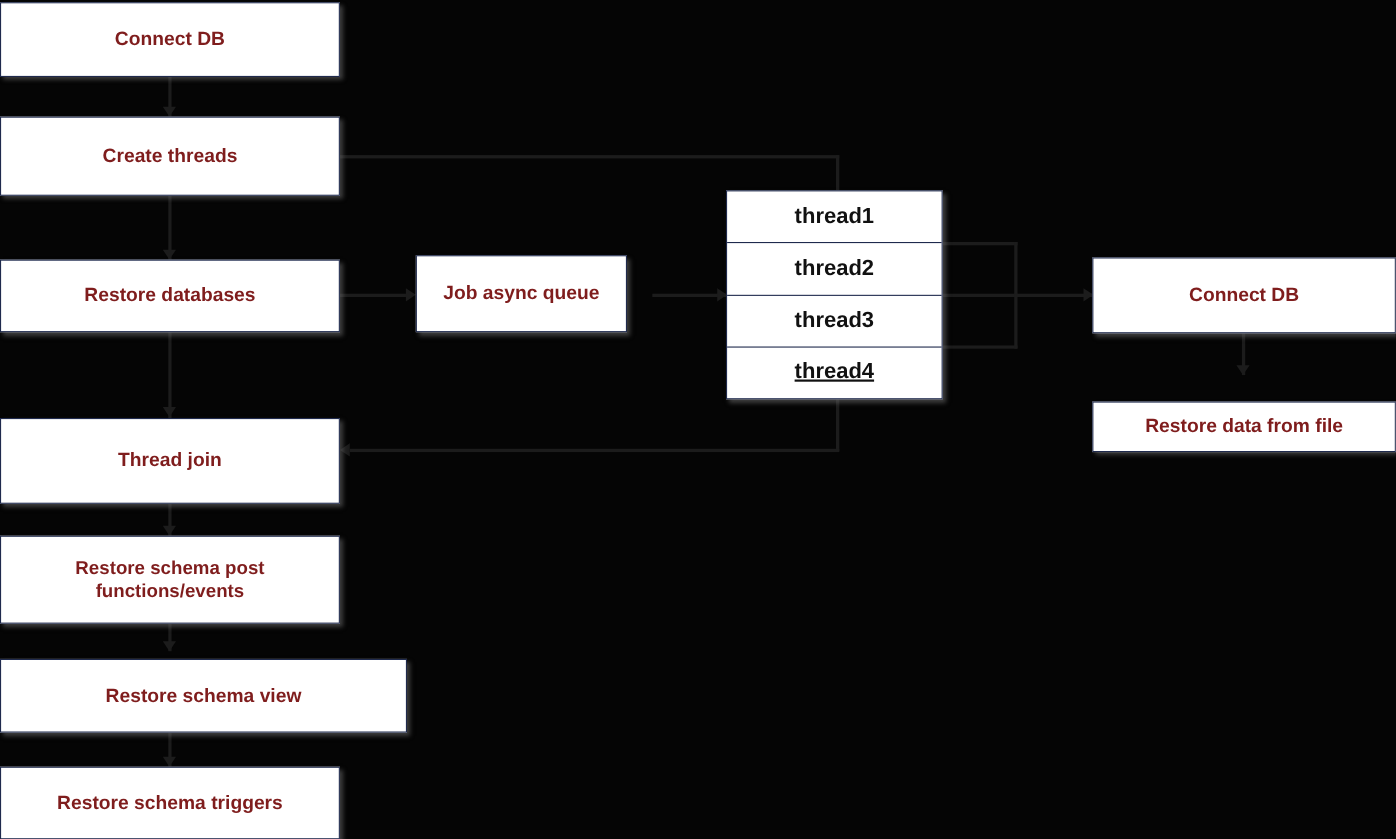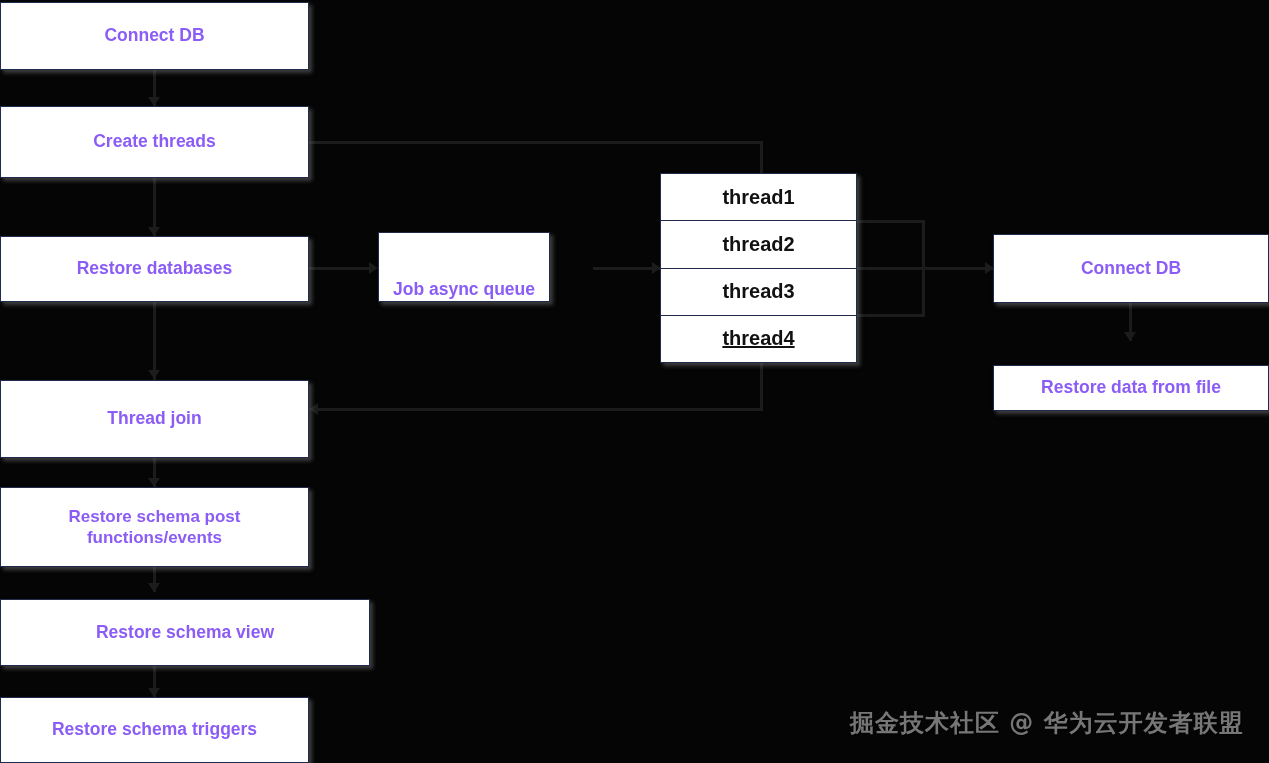--- a/index.html
+++ b/index.html
@@ -22,21 +22,21 @@
   
   .node {
     position: absolute;
     box-sizing: border-box;
     background: #ffffff;
     border: 1.5px solid #1f2a4d;
     display: flex;
     align-items: center;
     justify-content: center;
     text-align: center;
-    color: #8b5cf6;
+    color: #7f1d1d;
     font-weight: bold;
     line-height: 1.25;
     z-index: 6;
     box-shadow: 3px 3px 4px rgba(110,110,110,0.55);
   }
   .node-lbl {
     display: block;
     padding: 0 6px;
     white-space: pre-line;
   }
@@ -182,21 +182,21 @@
   </div>
 
   <div class="node n-lg" style="left:0px; top:599px; width:370px; height:67px;align-items:center;">
     <span class="node-lbl">Restore schema view</span>
   </div>
 
   <div class="node n-lg" style="left:0px; top:697px; width:309px; height:66px;">
     <span class="node-lbl">Restore schema triggers</span>
   </div>
 
-  <div class="node n-lg" style="left:378px; top:232px; width:172px; height:70px;align-items:flex-end;">
+  <div class="node n-lg" style="left:378px; top:232px; width:192px; height:70px;">
     <span class="node-lbl">Job async queue</span>
   </div>
 
   <div class="thread-group" style="left:660px; top:173px; width:197px; height:190px;">
     <div class="thread-row">
       <span>thread1</span>
     </div>
     <div class="thread-row">
       <span>thread2</span>
     </div>
@@ -209,15 +209,14 @@
   </div>
 
   <div class="node n-lg" style="left:993px; top:234px; width:276px; height:69px;">
     <span class="node-lbl">Connect DB</span>
   </div>
 
   <div class="node n-lg" style="left:993px; top:341px; width:276px; height:46px;margin-top:24px;">
     <span class="node-lbl">Restore data from file</span>
   </div>
 
-  <div class="watermark">掘金技术社区 @ 华为云开发者联盟</div>
 
 </div>
 
 </body></html>

